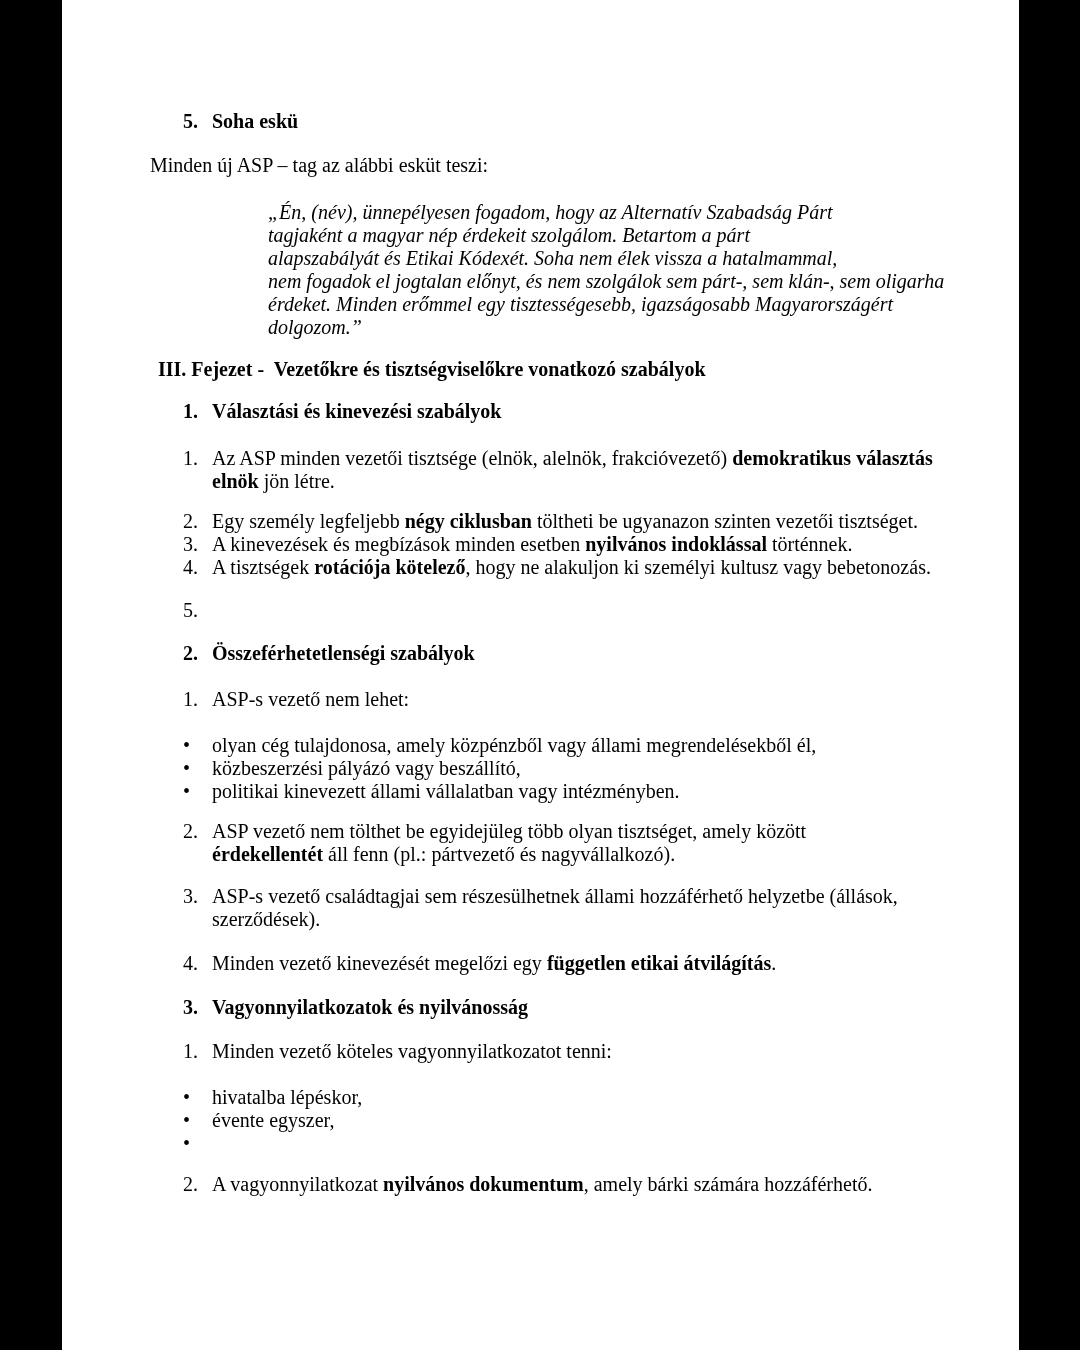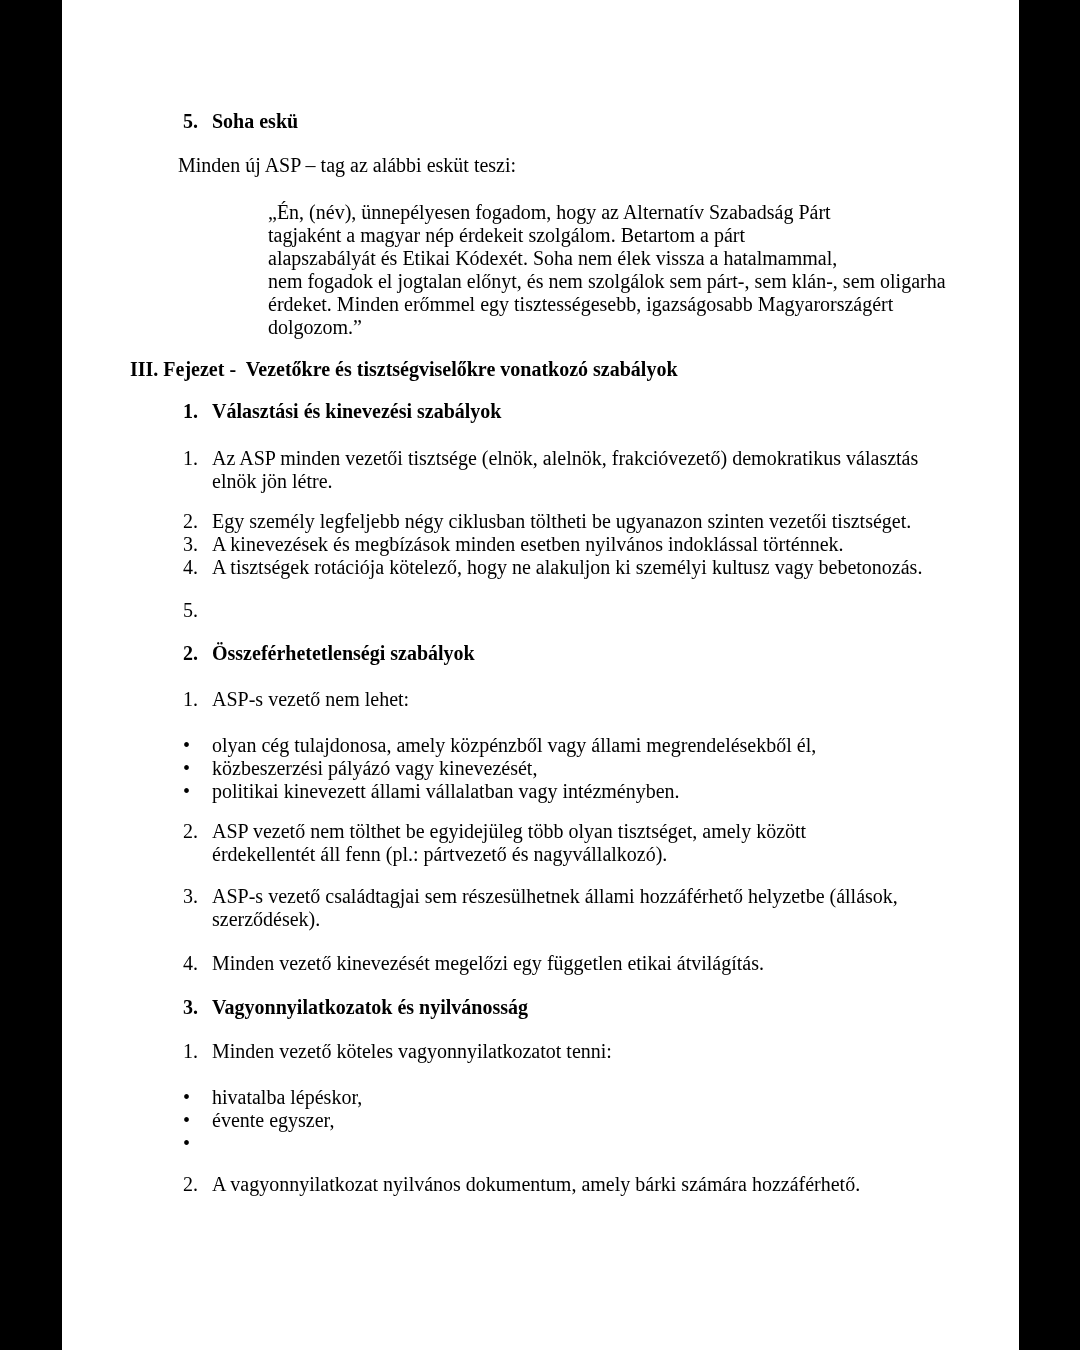--- a/index.html
+++ b/index.html
@@ -26,32 +26,33 @@
   }
   .content {
     padding-top: 110px;
     font-family: "Liberation Serif", "DejaVu Serif", serif;
     font-size: 20px;
     line-height: 23px;
     color: #000000;
   }
   p { margin: 0; }
   .para {
-    padding-left: 116px;
+    padding-left: 88px;
     padding-right: 50px;
   }
   .chapter {
-    padding-left: 68px;
+    padding-left: 96px;
     padding-right: 40px;
     font-weight: bold;
     white-space: pre-wrap;
   }
   .quote {
     padding-left: 206px;
     padding-right: 40px;
+    font-style: italic;
   }
   .item {
     display: flex;
     padding-left: 121px;
     padding-right: 55px;
   }
   .item .n {
     flex: 0 0 29px;
   }
   .item .t {
@@ -60,21 +61,21 @@
   .heading {
     font-weight: bold;
   }
   .mt17 { margin-top: 17px; }
   .mt18 { margin-top: 18px; }
   .mt19 { margin-top: 19px; }
   .mt20 { margin-top: 20px; }
   .mt21 { margin-top: 21px; }
   .mt23 { margin-top: 23px; }
   .mt24 { margin-top: 24px; }
-  b { font-weight: normal; }
+  b { font-weight: bold; }
 </style>
 </head>
 <body>
 
 <div class="canvas">
   <div class="page">
     <div class="content">
 
       <div class="item heading">
         <span class="n">5.</span>
@@ -128,21 +129,21 @@
         <span class="n">1.</span>
         <span class="t"><span>ASP-s vezető nem lehet:</span></span>
       </div>
 
       <div class="item mt23">
         <span class="n">•</span>
         <span class="t">olyan cég tulajdonosa, amely közpénzből vagy állami megrendelésekből él,</span>
       </div>
       <div class="item">
         <span class="n">•</span>
-        <span class="t">közbeszerzési pályázó vagy kinevezését,</span>
+        <span class="t">közbeszerzési pályázó vagy beszállító,</span>
       </div>
       <div class="item">
         <span class="n">•</span>
         <span class="t">politikai kinevezett állami vállalatban vagy intézményben.</span>
       </div>
 
       <div class="item mt17">
         <span class="n">2.</span>
         <span class="t"><span>ASP vezető nem tölthet be egyidejüleg több olyan tisztséget, amely között</span><br><b>érdekellentét</b><span> áll fenn (pl.: pártvezető és nagyvállalkozó).</span></span>
       </div>

